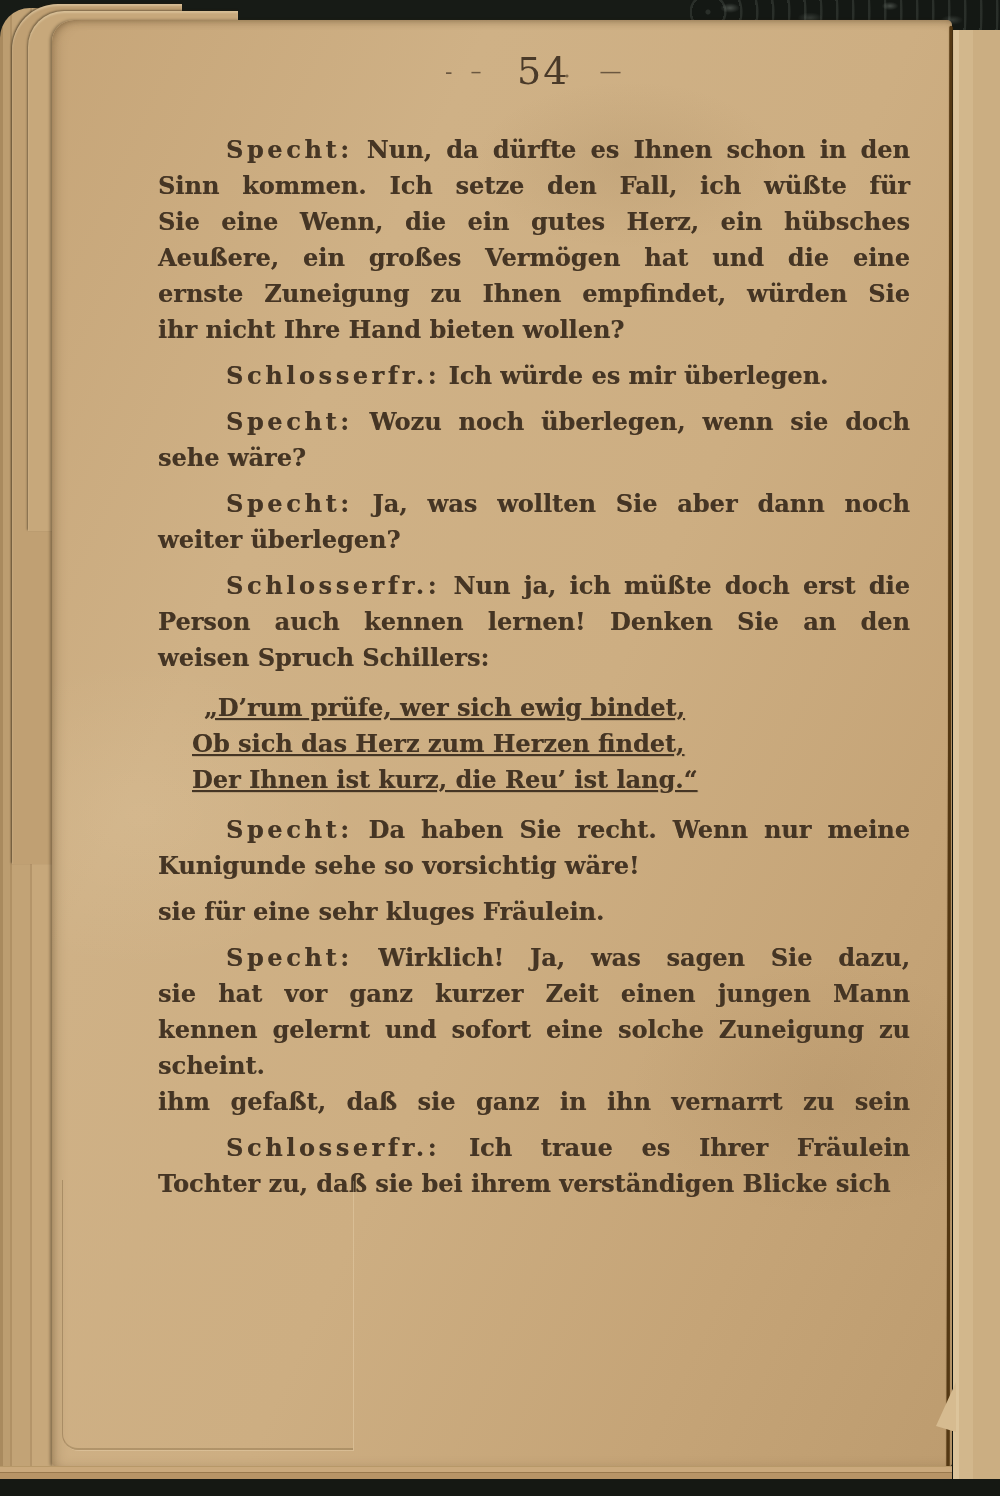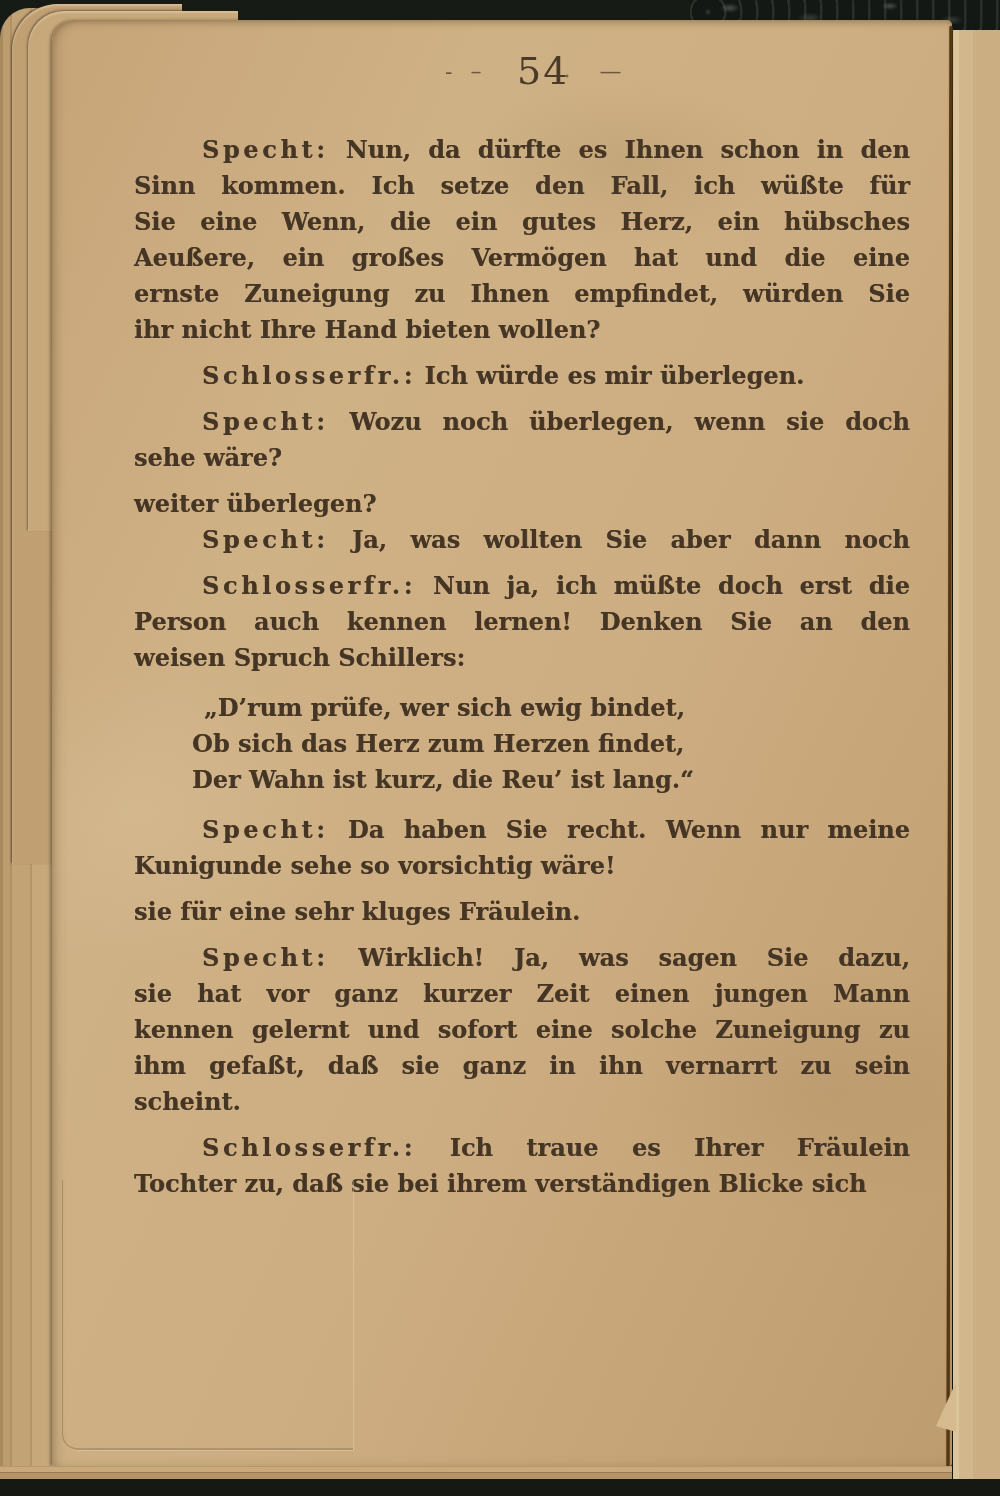--- a/index.html
+++ b/index.html
@@ -60,27 +60,27 @@
   .folio{position:relative;left:14px;margin:36px auto 0 82px;width:776px;height:30px;
     display:flex;align-items:center;justify-content:center;gap:30px;
     color:#4a3a29;font-size:26px;}
   .folio .marks{opacity:.75;letter-spacing:.25em;font-size:22px;}
   .folio .num{font-size:38px;letter-spacing:2px;}
 
   
   .text-block{margin:46px 0 0 82px;width:776px;color:#453524;
     font-size:24px;font-weight:bold;line-height:36px;
     text-shadow:.3px .3px .6px rgba(50,38,25,.5);}
-  .para{margin-bottom:10px;}
+  .para{margin-bottom:10px;margin-left:24px;}
   .line{text-align:justify;text-align-last:justify;}
   .line.firstline{text-indent:68px;}
   .line.lastline{text-align-last:left;}
   .speaker{letter-spacing:.15em;}
   .para.verse{margin:14px 0 14px 58px;}
-  .verse .line{text-align:left;text-align-last:left;}
+  .verse .line{text-align:left;text-align-last:left;text-decoration:underline;}
   .verse .line.firstline{text-indent:12px;}
 </style>
 </head>
 <body>
 
 <div class="scene">
   <div class="cover-top"></div>
   <div class="leather"></div>
 
   <div class="page-stack-left"></div>
@@ -106,46 +106,46 @@
           <div class="line lastline">ihr nicht Ihre Hand bieten wollen?</div>
         </div>
         <div class="para">
           <div class="line firstline lastline"><span class="speaker">Schlosserfr.:</span> Ich würde es mir überlegen.</div>
         </div>
         <div class="para">
           <div class="line firstline"><span class="speaker">Specht:</span> Wozu noch überlegen, wenn sie doch</div>
           <div class="line lastline">sehe wäre?</div>
         </div>
         <div class="para">
+          <div class="line firstline"><span class="speaker">Specht:</span> Ja, was wollten Sie aber dann noch</div>
           <div class="line lastline">weiter überlegen?</div>
-          <div class="line firstline"><span class="speaker">Specht:</span> Ja, was wollten Sie aber dann noch</div>
         </div>
         <div class="para">
           <div class="line firstline"><span class="speaker">Schlosserfr.:</span> Nun ja, ich müßte doch erst die</div>
           <div class="line">Person auch kennen lernen! Denken Sie an den</div>
           <div class="line lastline">weisen Spruch Schillers:</div>
         </div>
         <div class="para verse">
           <div class="line firstline">„D’rum prüfe, wer sich ewig bindet,</div>
           <div class="line">Ob sich das Herz zum Herzen findet,</div>
-          <div class="line lastline">Der Wahn ist kurz, die Reu’ ist lang.“</div>
+          <div class="line lastline">Der Ihnen ist kurz, die Reu’ ist lang.“</div>
         </div>
         <div class="para">
           <div class="line firstline"><span class="speaker">Specht:</span> Da haben Sie recht. Wenn nur meine</div>
           <div class="line lastline">Kunigunde sehe so vorsichtig wäre!</div>
         </div>
         <div class="para">
           <div class="line lastline">sie für eine sehr kluges Fräulein.</div>
         </div>
         <div class="para">
           <div class="line firstline"><span class="speaker">Specht:</span> Wirklich! Ja, was sagen Sie dazu,</div>
           <div class="line">sie hat vor ganz kurzer Zeit einen jungen Mann</div>
           <div class="line">kennen gelernt und sofort eine solche Zuneigung zu</div>
+          <div class="line lastline">scheint.</div>
           <div class="line">ihm gefaßt, daß sie ganz in ihn vernarrt zu sein</div>
-          <div class="line lastline">scheint.</div>
         </div>
         <div class="para">
           <div class="line firstline"><span class="speaker">Schlosserfr.:</span> Ich traue es Ihrer Fräulein</div>
           <div class="line lastline">Tochter zu, daß sie bei ihrem verständigen Blicke sich</div>
         </div>
       </div>
   </div>
 
   <div class="tear-line"></div>
   <div class="tear-flap"></div>

